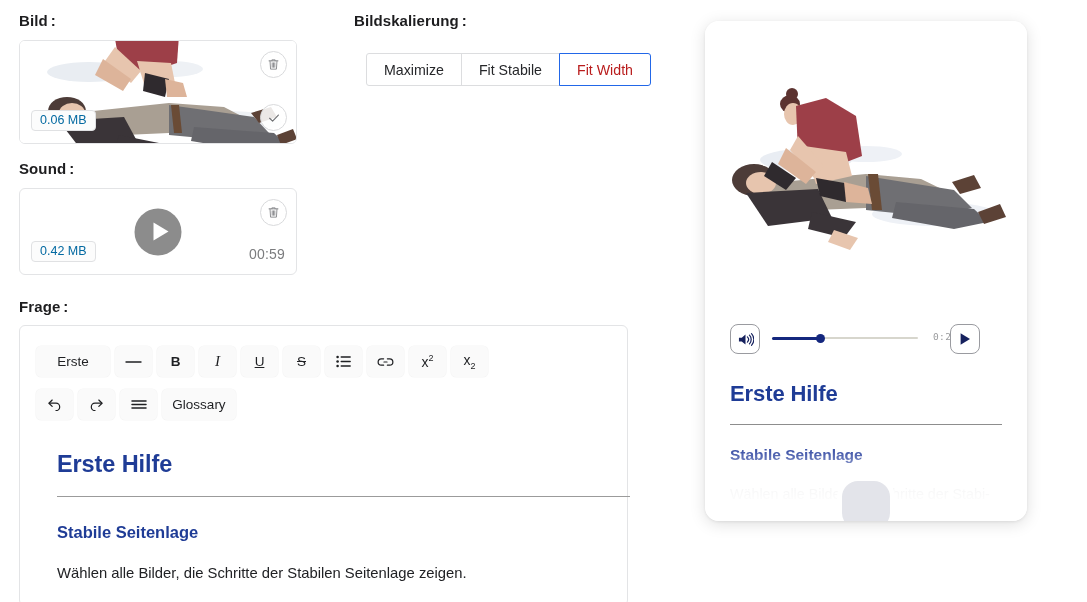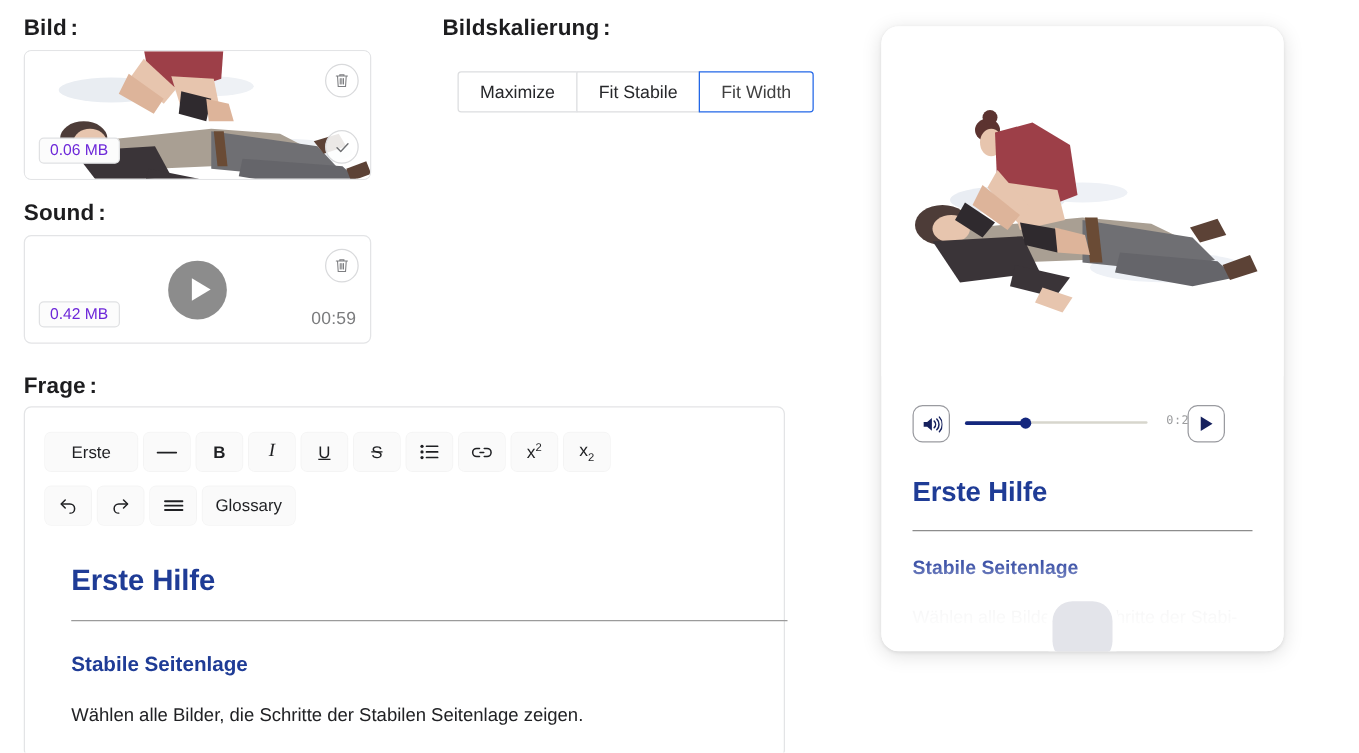--- a/index.html
+++ b/index.html
@@ -7,21 +7,21 @@
     margin: 0; padding: 0;
     width: 1087px; height: 602px;
     background: #ffffff;
     font-family: "Liberation Sans", sans-serif;
     overflow: hidden;
   }
   .page { position: relative; width: 1087px; height: 602px; }
 
   
   .field-label {
-    font-size: 18px;
+    font-size: 15px;
     font-weight: 700;
     color: #1d1d1f;
     letter-spacing: .1px;
   }
   .field-label .colon { margin-left: 3px; }
 
   
   .left-col {
     position: absolute;
     left: 19px; top: 12px;
@@ -57,21 +57,21 @@
     cursor: pointer;
   }
   .round-btn svg { display: block; }
 
   .size-badge {
     position: absolute;
     background: #fcfcfc;
     border: 1px solid #e0e1e3;
     border-radius: 4px;
     font-size: 12.5px;
-    color: #6d28d9;
+    color: #0369a1;
     padding: 3px 8px 4px 8px;
     line-height: 1;
   }
 
   
   .lbl-sound { position: absolute; left: 0; top: 148px; }
   .sound-card {
     position: absolute;
     left: 0; top: 176px;
     width: 278px; height: 87px;
@@ -191,21 +191,21 @@
     font-size: 14.2px;
     color: #26272a;
     padding: 0 17px;
     display: flex; align-items: center; justify-content: center;
     cursor: pointer;
     margin-left: -1px;
   }
   .seg:first-child { margin-left: 12px; border-radius: 3px 0 0 3px; }
   .seg:last-child { border-radius: 0 3px 3px 0; }
   .seg.active {
-    color: #404040;
+    color: #b91c1c;
     border-color: #2267e8;
     z-index: 2;
   }
 
   
   .preview {
     position: absolute;
     left: 705px; top: 21px;
     width: 322px; height: 500px;
     background: #ffffff;

